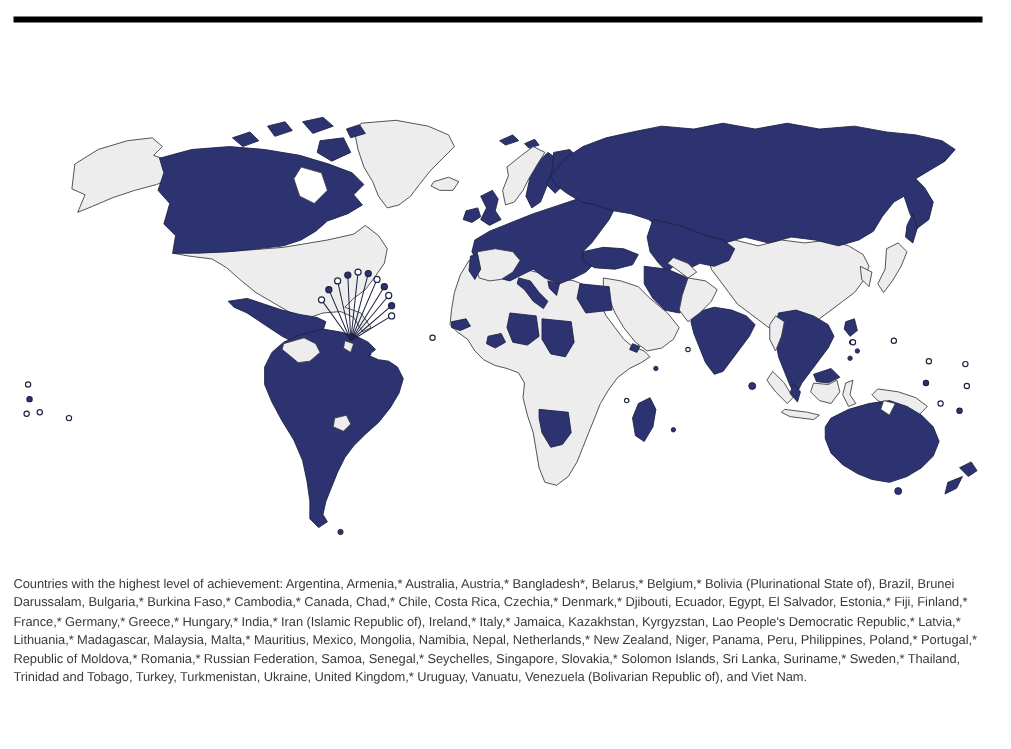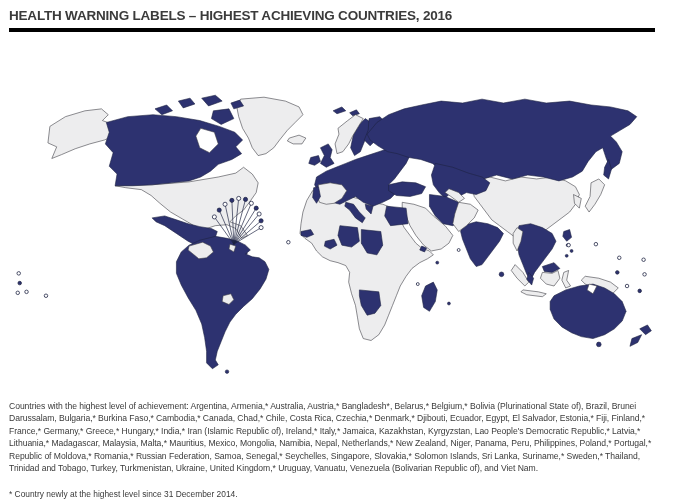--- a/index.html
+++ b/index.html
@@ -27,21 +27,20 @@
     font-size:8.6px;line-height:12.4px;color:#3a3a3a;width:658px;
     margin-top:19px;letter-spacing:-0.05px;
   }
   .footnote{font-size:8.4px;color:#3a3a3a;margin-top:15px;}
 </style>
 </head>
 <body>
 
 <div class="page">
 
-  <div class="title">HEALTH WARNING LABELS – HIGHEST ACHIEVING COUNTRIES, 2016</div>
   <div class="rule"></div>
 
   <div class="map-wrap">
     <svg width="656" height="335" viewBox="0 0 674 335">
 
       <g>
         <path class="gy" d="M238,50 L262,48 284,52 298,58 302,66 294,74 286,82 278,92 272,100 264,106 256,108 250,100 246,90 240,80 236,68 234,58 Z"></path>
         <path class="gy" d="M288,90 L298,87 305,90 301,96 292,96 286,93 Z"></path>
         <path class="gy" d="M42,78 L58,68 78,62 95,60 102,66 96,72 107,76 119,73 114,85 98,92 83,96 68,101 54,107 44,111 49,99 40,95 Z"></path>
         <path class="gy" d="M109,139 L147,138 185,135 215,130 233,126 241,120 250,127 256,136 254,146 247,156 241,164 233,170 227,176 238,180 245,190 239,193 233,183 224,179 212,180 200,184 190,180 178,173 166,166 155,157 146,149 136,143 120,141 Z"></path>
@@ -169,15 +168,14 @@
         <circle class="cw" cx="653" cy="230" r="1.8"></circle>
         <circle class="cw" cx="635" cy="242" r="1.8"></circle>
         <circle class="cd" cx="648" cy="247" r="1.8"></circle>
         <circle class="cw" cx="462" cy="205" r="1.5"></circle>
       </g>
     </svg>
   </div>
 
   <div class="caption">Countries with the highest level of achievement: Argentina, Armenia,* Australia, Austria,* Bangladesh*, Belarus,* Belgium,* Bolivia (Plurinational State of), Brazil, Brunei Darussalam, Bulgaria,* Burkina Faso,* Cambodia,* Canada, Chad,* Chile, Costa Rica, Czechia,* Denmark,* Djibouti, Ecuador, Egypt, El Salvador, Estonia,* Fiji, Finland,* France,* Germany,* Greece,* Hungary,* India,* Iran (Islamic Republic of), Ireland,* Italy,* Jamaica, Kazakhstan, Kyrgyzstan, Lao People's Democratic Republic,* Latvia,* Lithuania,* Madagascar, Malaysia, Malta,* Mauritius, Mexico, Mongolia, Namibia, Nepal, Netherlands,* New Zealand, Niger, Panama, Peru, Philippines, Poland,* Portugal,* Republic of Moldova,* Romania,* Russian Federation, Samoa, Senegal,* Seychelles, Singapore, Slovakia,* Solomon Islands, Sri Lanka, Suriname,* Sweden,* Thailand, Trinidad and Tobago, Turkey, Turkmenistan, Ukraine, United Kingdom,* Uruguay, Vanuatu, Venezuela (Bolivarian Republic of), and Viet Nam.</div>
 
-  <div class="footnote">* Country newly at the highest level since 31 December 2014.</div>
 
 </div>
 
 </body></html>

